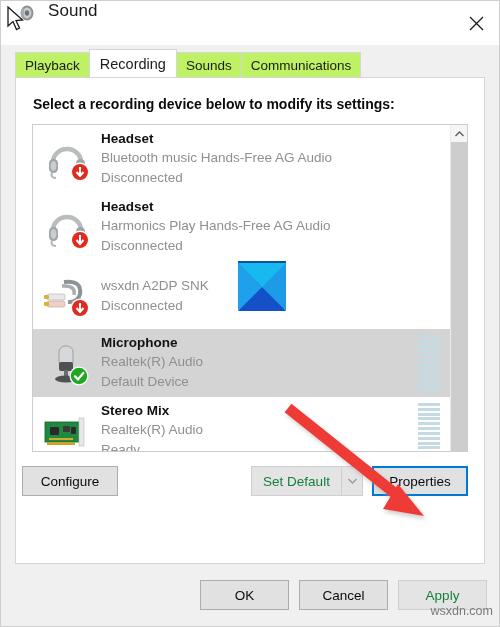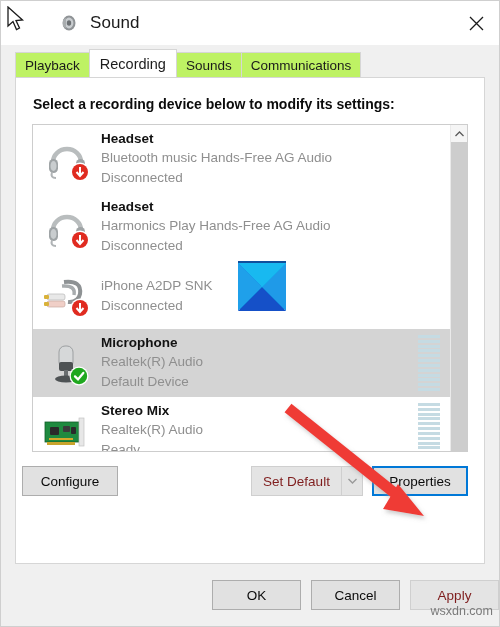--- a/index.html
+++ b/index.html
@@ -21,24 +21,23 @@
     border: 1px solid #cfcfcf;
     display: flex;
     flex-direction: column;
   }
 
   
   .titlebar {
     height: 44px;
     background: #ffffff;
     display: flex;
-    align-items: center;
-    flex: none;
-    position: relative;
-    padding-left: 42px;
+    align-items: flex-start;
+    flex: none;
+    position: relative;
   }
   .title-icon {
     width: 24px; height: 24px;
     margin-left: 13px;
     position: relative;
     flex: none;
   }
   .title-text {
     font-size: 17px;
     color: #1b1b1b;
@@ -221,21 +220,21 @@
     background: #e1e1e1;
     border: 1px solid #adadad;
     font-size: 13.5px;
     color: #0b0b0b;
     font-family: "Liberation Sans", sans-serif;
     display: flex; align-items: center; justify-content: center;
     cursor: default;
     white-space: nowrap;
   }
   .btn.wide { width: 96px; }
-  .btn.disabled { color: #7f1d1d; border-color: #cfcfcf; background: #e4e4e4; }
+  .btn.disabled { color: #15803d; border-color: #cfcfcf; background: #e4e4e4; }
   .btn.focus { border: 2px solid #0078d7; background: #e1e1e1; }
 
   .split {
     display: flex;
     margin-left: auto;
     margin-right: 9px;
   }
   .split .main {
     width: 90px;
     border-right: none;
@@ -245,20 +244,21 @@
     border-left: 1px solid #cfcfcf;
   }
 
   
   .footer {
     flex: none;
     height: 62px;
     display: flex;
     align-items: center;
     justify-content: flex-end;
+    padding-right: 12px;
     gap: 10px;
     background: #f0f0f0;
   }
   .footer .btn { width: 89px; height: 30px; }
 
   
   .annotation {
     position: absolute;
     left: 0; top: 0;
     width: 500px; height: 627px;
@@ -370,21 +370,21 @@
               <rect x="5" y="24" width="18" height="6" rx="2" fill="#e8e8e8" stroke="#b9b9b9" stroke-width=".7"></rect>
               <rect x="5" y="31" width="18" height="6" rx="2" fill="#f0cfc7" stroke="#c9a9a2" stroke-width=".7"></rect>
               <rect x="2" y="25" width="5" height="4" rx="1" fill="#d9b23a"></rect>
               <rect x="2" y="32" width="5" height="4" rx="1" fill="#d9b23a"></rect>
               <circle cx="38" cy="38" r="9.5" fill="#ffffff"></circle>
               <circle cx="38" cy="38" r="8" fill="#e02b20"></circle>
               <path d="M38 33 L38 41 M34.5 38 L38 42 L41.5 38" stroke="#fff" stroke-width="2" fill="none"></path>
             </svg>
           </div>
           <div class="dev-text">
-            <div class="dev-desc">iPhone A2DP SNK</div>
+            <div class="dev-desc">wsxdn A2DP SNK</div>
             <div class="dev-status">Disconnected</div>
           </div>
           <div class="meter"></div>
         </div>
 
         <div class="device-row selected">
           <div class="dev-icon">
             <svg viewBox="0 0 50 50" width="50" height="50">
               <rect x="17" y="8" width="14" height="22" rx="6" fill="#d6d8d9" stroke="#9c9fa1" stroke-width="1"></rect>
               <rect x="17" y="24" width="14" height="9" rx="2" fill="#4e5254"></rect>

